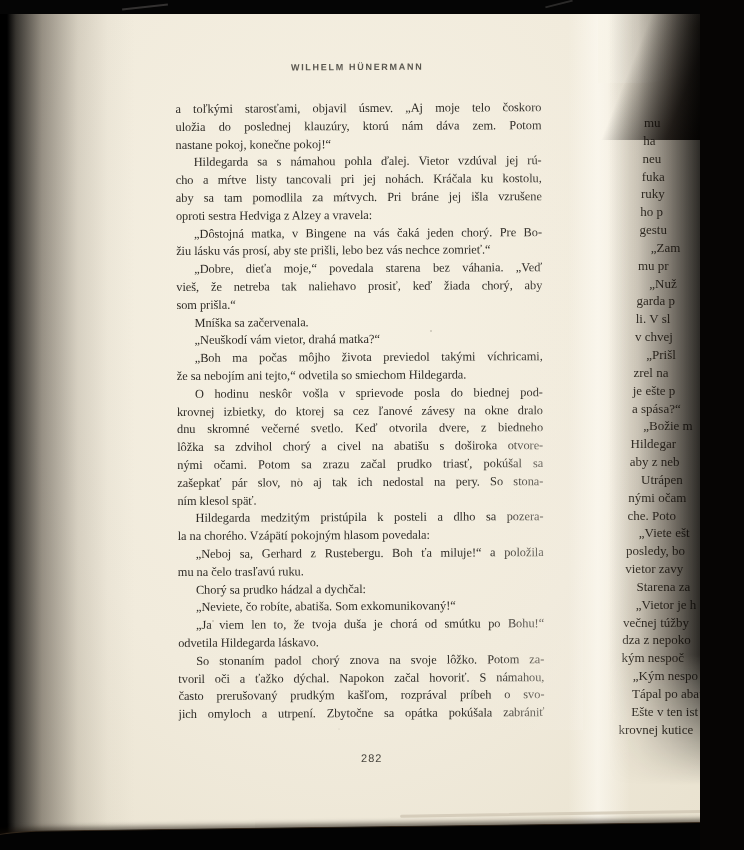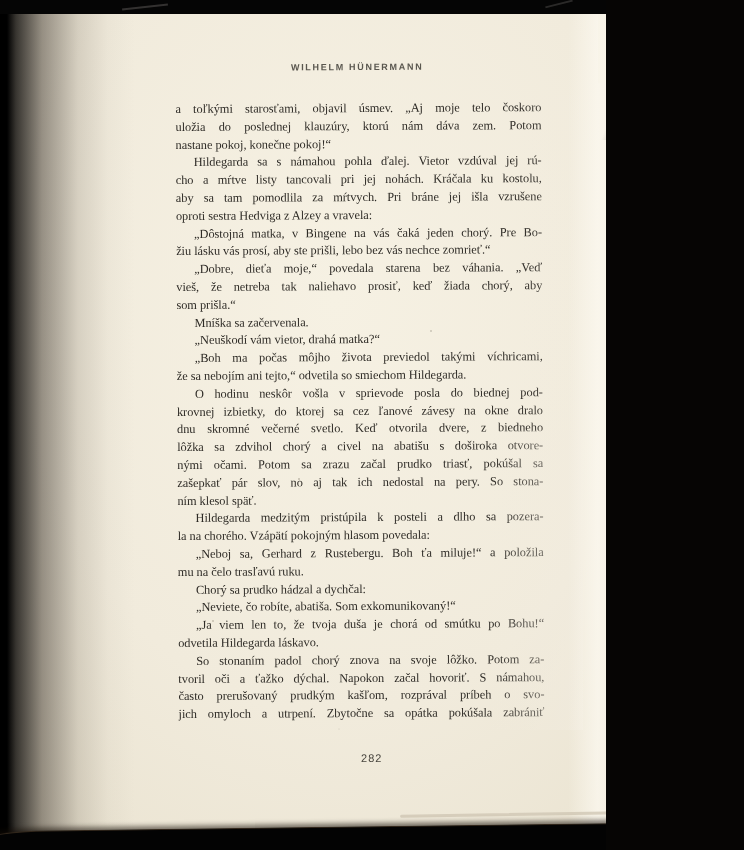--- a/index.html
+++ b/index.html
@@ -1,21 +1,21 @@
 <!DOCTYPE html>
 <html style="--paper: #f1ebdc; --ink: #2e2b26; --backdrop: #060504; --header-ink: #5a574f; --fragment-ink: #38342c;"><head>
 <meta charset="utf-8">
 <style>
   html,body { margin:0; padding:0; }
   body {
     width:744px; height:850px; overflow:hidden;
     background:var(--backdrop,#060504);
     font-family:"Liberation Serif","DejaVu Serif",serif;
   }
-  .scene { position:relative; width:606px; height:850px; background:var(--backdrop,#060504); overflow:hidden; }
+  .scene { position:relative; width:700px; height:850px; background:var(--backdrop,#060504); overflow:hidden; }
 
   
   .paper {
     position:absolute; left:6px; top:13px; width:732px; height:820px; z-index:1;
     background: radial-gradient(ellipse at 45% 35%, #f6f1e3 0%, var(--paper,#f1ebdc) 55%, #e8e1ce 100%);
     border-radius:3px 8px 20px 5px;
   }
   .speck { position:absolute; left:298px; top:478px; width:2px; height:2px; border-radius:50%; background:rgba(95,85,72,.35); z-index:2;
     box-shadow: 132px -148px 0 0 rgba(95,85,72,.28), -86px 142px 0 0 rgba(95,85,72,.3), 40px 250px 0 -0.5px rgba(95,85,72,.25); }
 

